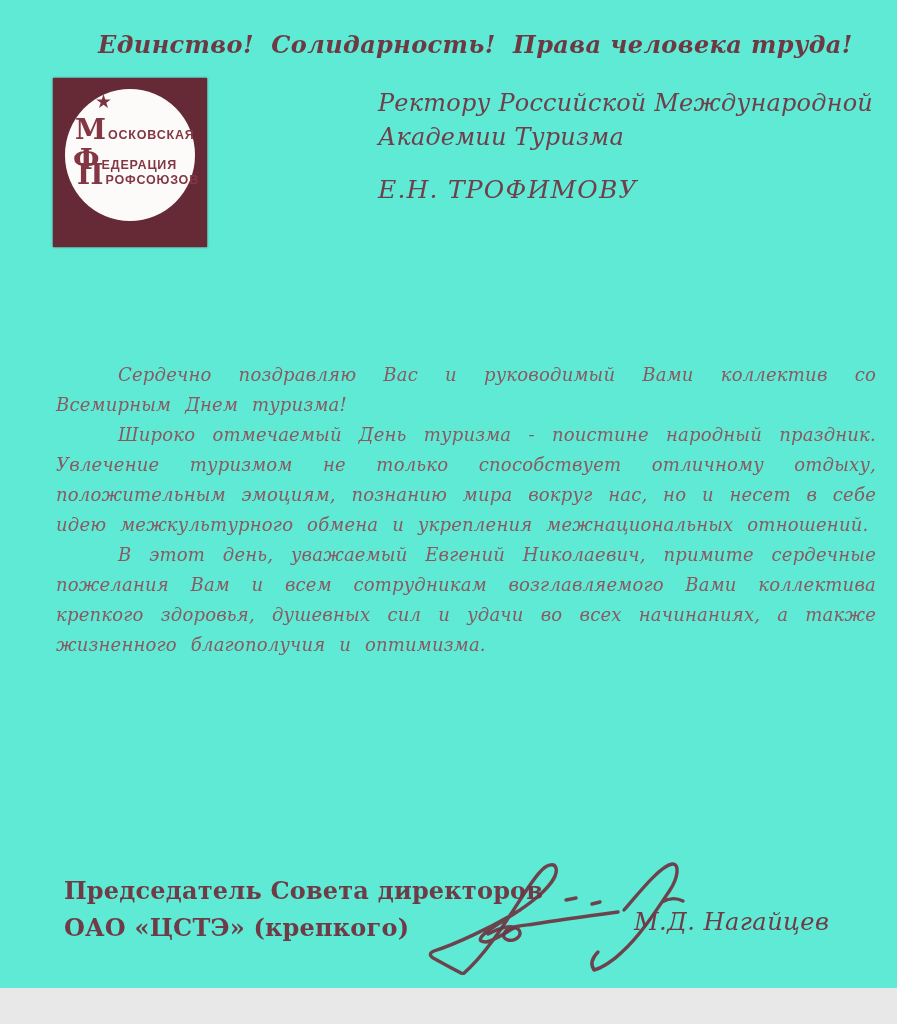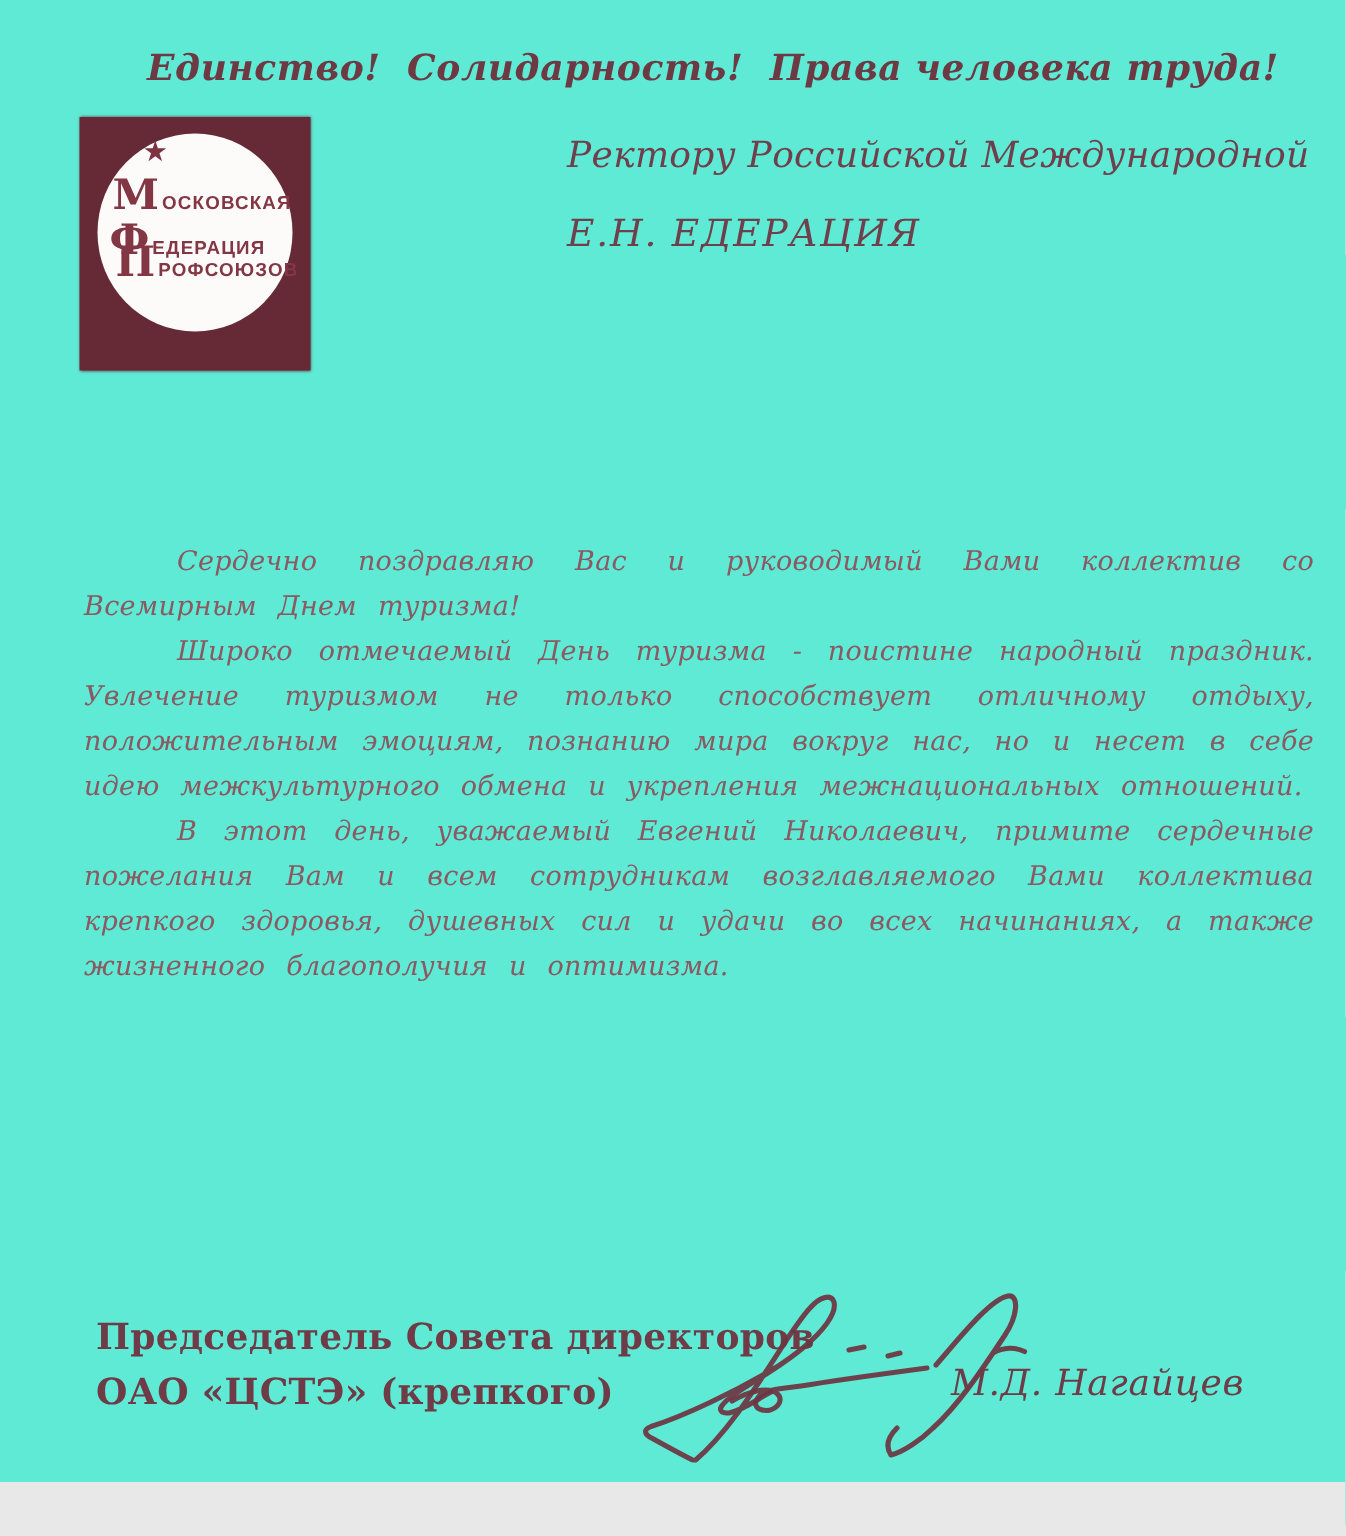--- a/index.html
+++ b/index.html
@@ -121,21 +121,22 @@
         <span class="ini">Ф</span><span class="rest">ЕДЕРАЦИЯ</span>
       </div>
       <div class="logo-line l3">
         <span class="ini">П</span><span class="rest">РОФСОЮЗОВ</span>
       </div>
     </div>
   </div>
 
   <div class="addressee">
     <div>Ректору Российской Международной</div>
-    <div class="addressee-name">Е.Н. ЕДЕРАЦИЯ</div>
+    <div>Академии Туризма</div>
+    <div class="addressee-name">Е.Н. ТРОФИМОВУ</div>
   </div>
 
 
   <div class="body-text">
     <p>Сердечно поздравляю Вас и руководимый Вами коллектив со Всемирным Днем туризма!</p>
     <p>Широко отмечаемый День туризма - поистине народный праздник. Увлечение туризмом не только способствует отличному отдыху, положительным эмоциям, познанию мира вокруг нас, но и несет в себе идею межкультурного обмена и укрепления межнациональных отношений.</p>
     <p>В этот день, уважаемый Евгений Николаевич, примите сердечные пожелания Вам и всем сотрудникам возглавляемого Вами коллектива крепкого здоровья, душевных сил и удачи во всех начинаниях, а также жизненного благополучия и оптимизма.</p>
   </div>
 
   <div class="sig-title">

